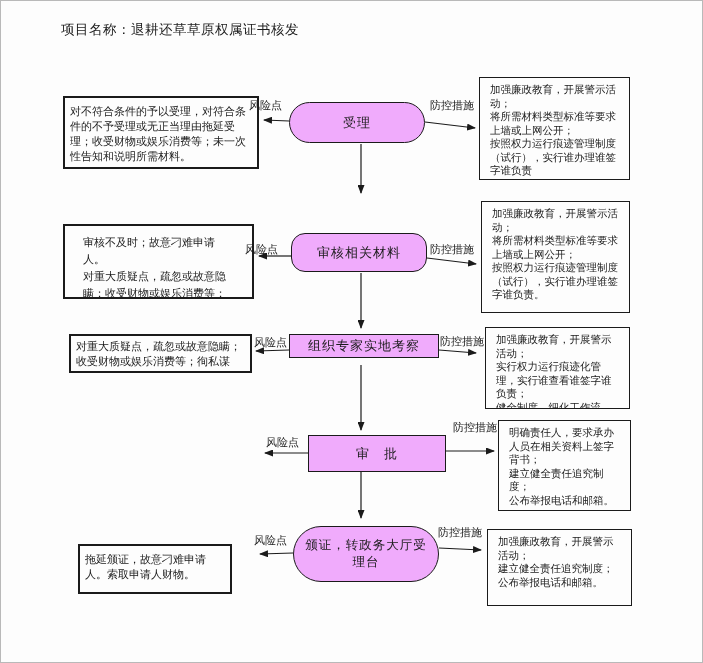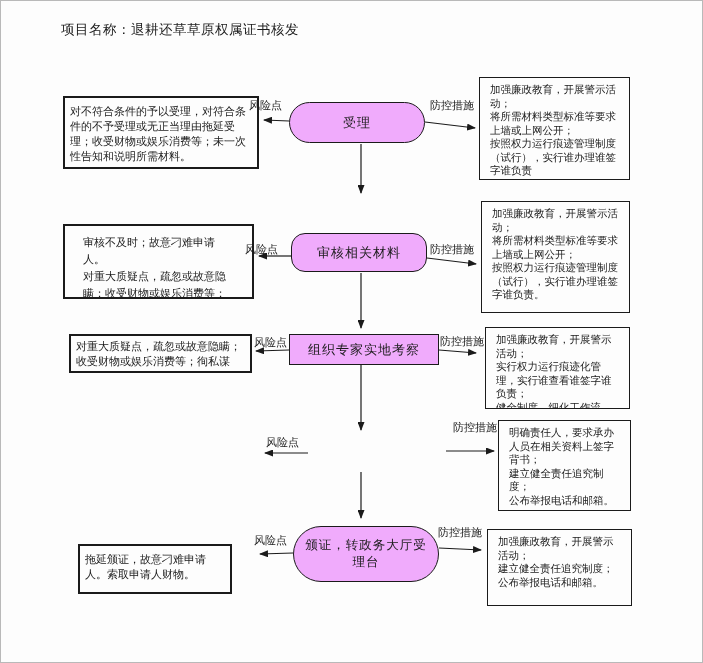--- a/index.html
+++ b/index.html
@@ -71,27 +71,28 @@
 对重大质疑点，疏忽或故意隐瞒；收受财物或娱乐消费等；徇私谋利。</div>
   <div class="lbl" style="left:244px;top:241px;">风险点</div>
   <div class="shape" style="left:290px;top:232px;width:136px;height:39px;border-radius:14px;">审核相关材料</div>
   <div class="lbl" style="left:429px;top:241px;">防控措施</div>
   <div class="box right" style="left:480px;top:200px;width:149px;height:112px;">加强廉政教育，开展警示活动；
 将所需材料类型标准等要求上墙或上网公开；
 按照权力运行痕迹管理制度（试行），实行谁办理谁签字谁负责。</div>
 
   <div class="box" style="left:68px;top:333px;width:183px;height:39px;padding:3px 5px;">对重大质疑点，疏忽或故意隐瞒；收受财物或娱乐消费等；徇私谋利。</div>
   <div class="lbl" style="left:253px;top:334px;">风险点</div>
-  <div class="shape" style="left:288px;top:333px;width:150px;height:31px;">组织专家实地考察</div>
+  <div class="shape" style="left:288px;top:333px;width:150px;height:24px;">组织专家实地考察</div>
   <div class="lbl" style="left:439px;top:333px;">防控措施</div>
   <div class="box right" style="left:484px;top:326px;width:145px;height:82px;">加强廉政教育，开展警示活动；
 实行权力运行痕迹化管理，实行谁查看谁签字谁负责；
 健全制度，细化工作流程。</div>
 
   <div class="lbl" style="left:265px;top:434px;">风险点</div>
+  <div class="shape" style="left:307px;top:434px;width:138px;height:37px;">审　批</div>
   <div class="lbl" style="left:452px;top:419px;">防控措施</div>
   <div class="box right" style="left:497px;top:419px;width:133px;height:91px;">明确责任人，要求承办人员在相关资料上签字背书；
 建立健全责任追究制度；
 公布举报电话和邮箱。</div>
 
   <div class="box" style="left:77px;top:543px;width:154px;height:50px;line-height:15px;">拖延颁证，故意刁难申请人。索取申请人财物。</div>
   <div class="lbl" style="left:253px;top:532px;">风险点</div>
   <div class="shape pill" style="left:292px;top:525px;width:146px;height:56px;font-size:12.5px;">颁证，转政务大厅受
 理台</div>
   <div class="lbl" style="left:437px;top:524px;">防控措施</div>

